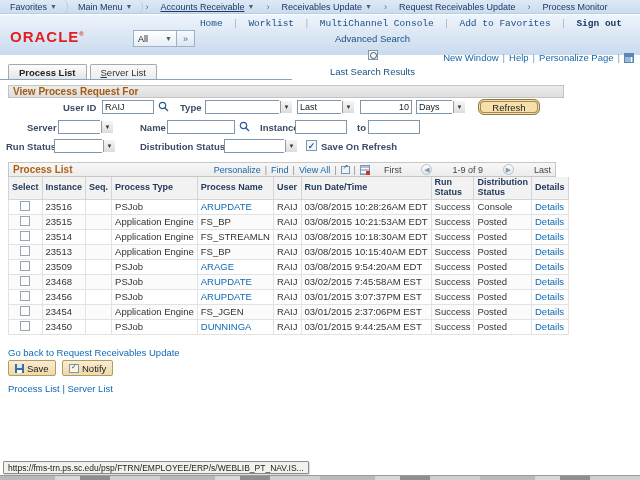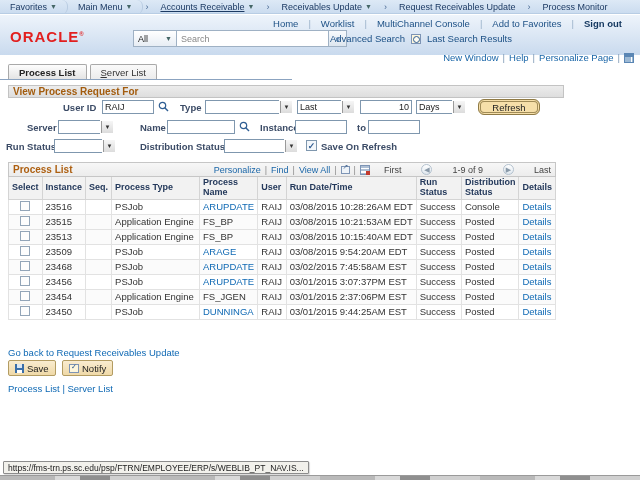--- a/index.html
+++ b/index.html
@@ -26,26 +26,26 @@
   .scopebox { width:44px; height:17px; background:linear-gradient(#fff,#e7edf4);
     border:1px solid #9fb1c4; display:flex; align-items:center; justify-content:space-between;
     padding:0 4px; font-size:9px; color:#222; }
   .searchinput { width:152px; height:17px; border:1px solid #9fb1c4; border-left:none;
     font-size:9px; padding:0 4px; color:#333; font-family:"Liberation Sans",sans-serif;}
   .searchinput::placeholder { color:#888; }
   .gobtn { width:18px; height:17px; background:linear-gradient(#f7fafd,#dde6ef);
     border:1px solid #9fb1c4; border-left:none; color:#3a6ea8; font-size:9px;
     display:flex; align-items:center; justify-content:center; cursor:pointer; }
   #toplinks { position:absolute; right:8px; top:3px; display:flex; align-items:center;
-    font-size:9.5px; color:#1c5085; }
+    font-size:9.5px; color:#1c5085;font-family:Liberation Mono, monospace; }
   #toplinks .tl { padding:0 10px; cursor:pointer; }
   #toplinks .sep { color:#9ab2c9; }
   #toplinks .signout { font-weight:bold; color:#12365e; }
   #searchlinks { position:absolute; left:330px; top:18px; display:flex; align-items:center;
-    gap:6px; font-size:9.5px; color:#1c5085; }
+    gap:6px; font-size:9.5px; color:#1c5085;flex-direction:column; }
   #searchlinks .lnk { cursor:pointer; }
   .mini-ico { width:10px; height:10px; display:inline-block; position:relative; }
   .doc-mag { background:#fdf6dc; border:1px solid #7d94b5; }
   .doc-mag:after { content:""; position:absolute; right:0; bottom:0; width:5px; height:5px;
     border:1px solid #2f5e93; border-radius:50%; background:rgba(255,255,255,.6); }
 
   
   #pagebar { position:absolute; top:52px; right:6px; display:flex; align-items:center;
     gap:4px; font-size:9.5px; color:#1a66a8; }
   #pagebar .lnk { cursor:pointer; }
@@ -190,21 +190,20 @@
       <span class="sep">|</span>
     <span class="tl">Add to Favorites</span>
       <span class="sep">|</span>
     <span class="tl signout">Sign out</span>
   </div>
   <div id="searchgrp">
     <span class="scopebox">
       <span>All</span>
       <span class="caret">▼</span>
     </span>
-    <input class="searchinput" type="text" placeholder="Search" style="">
     <span class="gobtn">»</span>
   </div>
   <div id="searchlinks">
     <span class="lnk">Advanced Search</span>
     <span class="mini-ico doc-mag"></span>
     <span class="lnk">Last Search Results</span>
   </div>
 </div>
 
 <div id="pagebar">
@@ -353,20 +352,32 @@
         <td>23515</td>
         <td></td>
         <td>Application Engine</td>
         <td><span>FS_BP</span></td>
         <td>RAIJ</td>
         <td>03/08/2015 10:21:53AM EDT</td>
         <td>Success</td>
         <td>Posted</td>
         <td><span class="plink">Details</span></td>
       </tr>
+      <tr>
+        <td class="ctr"><span class="rowcb"></span></td>
+        <td>23514</td>
+        <td></td>
+        <td>Application Engine</td>
+        <td><span>FS_STREAMLN</span></td>
+        <td>RAIJ</td>
+        <td>03/08/2015 10:18:30AM EDT</td>
+        <td>Success</td>
+        <td>Posted</td>
+        <td><span class="plink">Details</span></td>
+      </tr>
       <tr class="alt">
         <td class="ctr"><span class="rowcb"></span></td>
         <td>23513</td>
         <td></td>
         <td>Application Engine</td>
         <td><span>FS_BP</span></td>
         <td>RAIJ</td>
         <td>03/08/2015 10:15:40AM EDT</td>
         <td>Success</td>
         <td>Posted</td>

